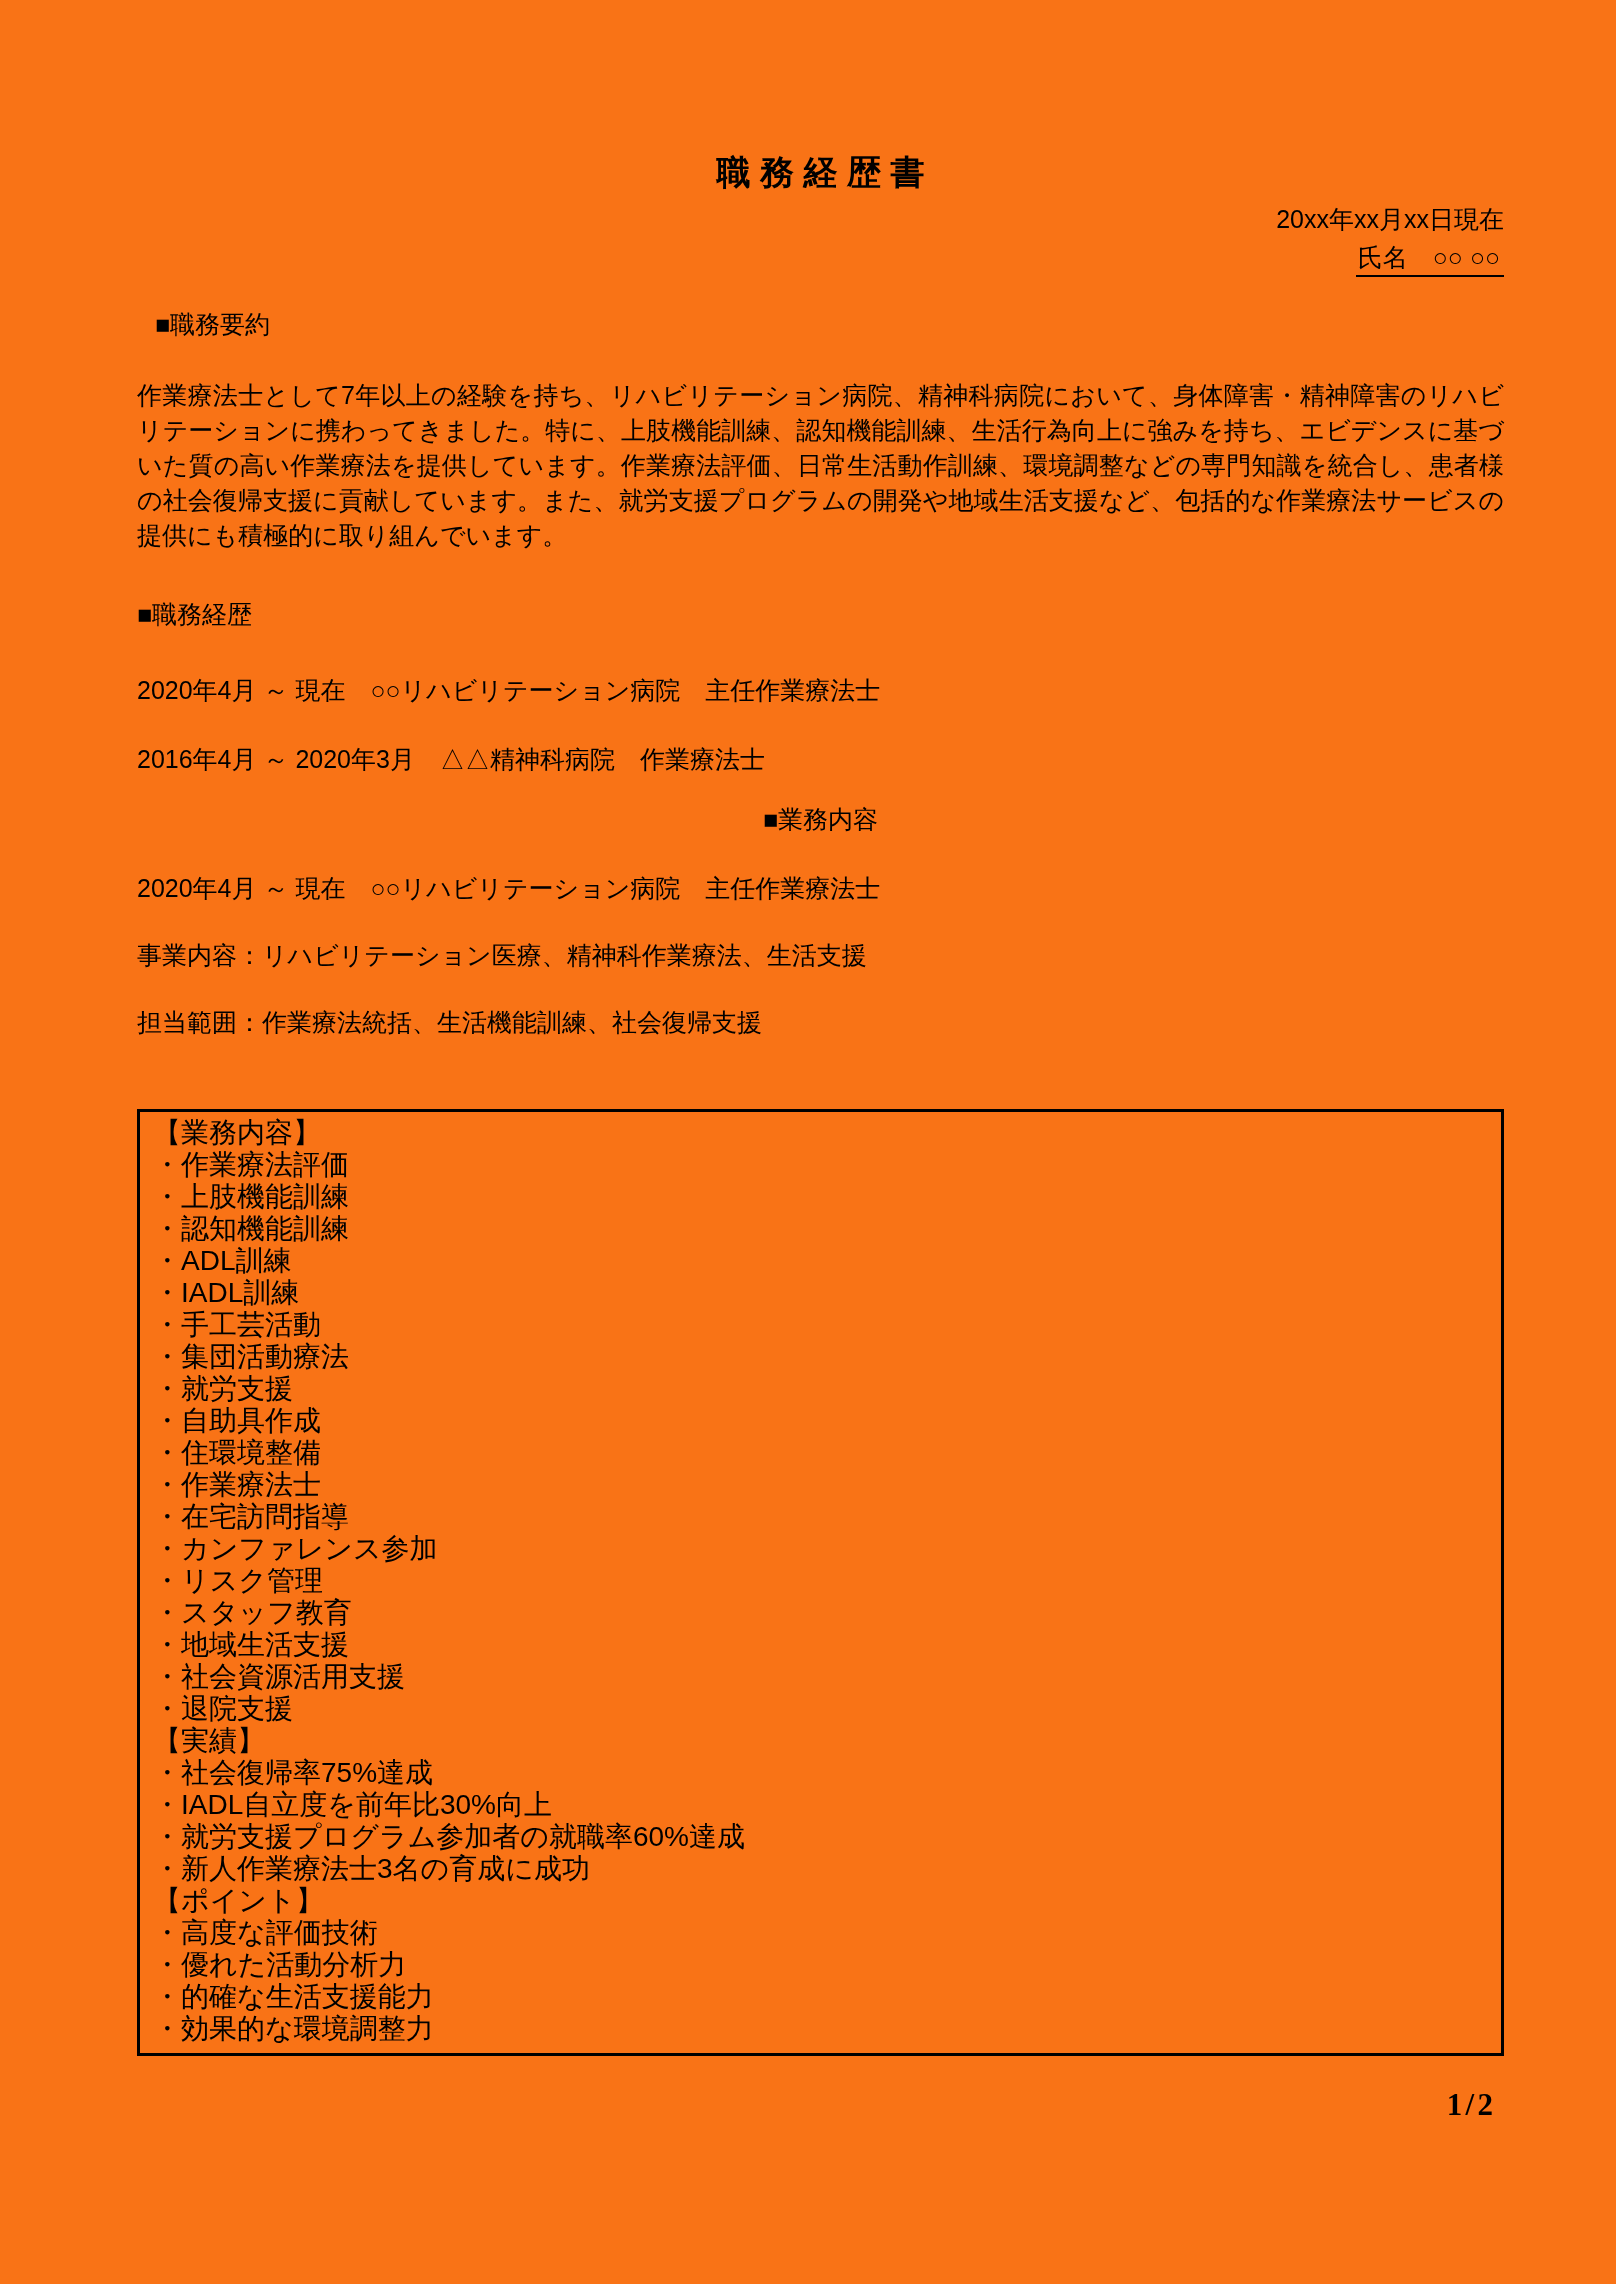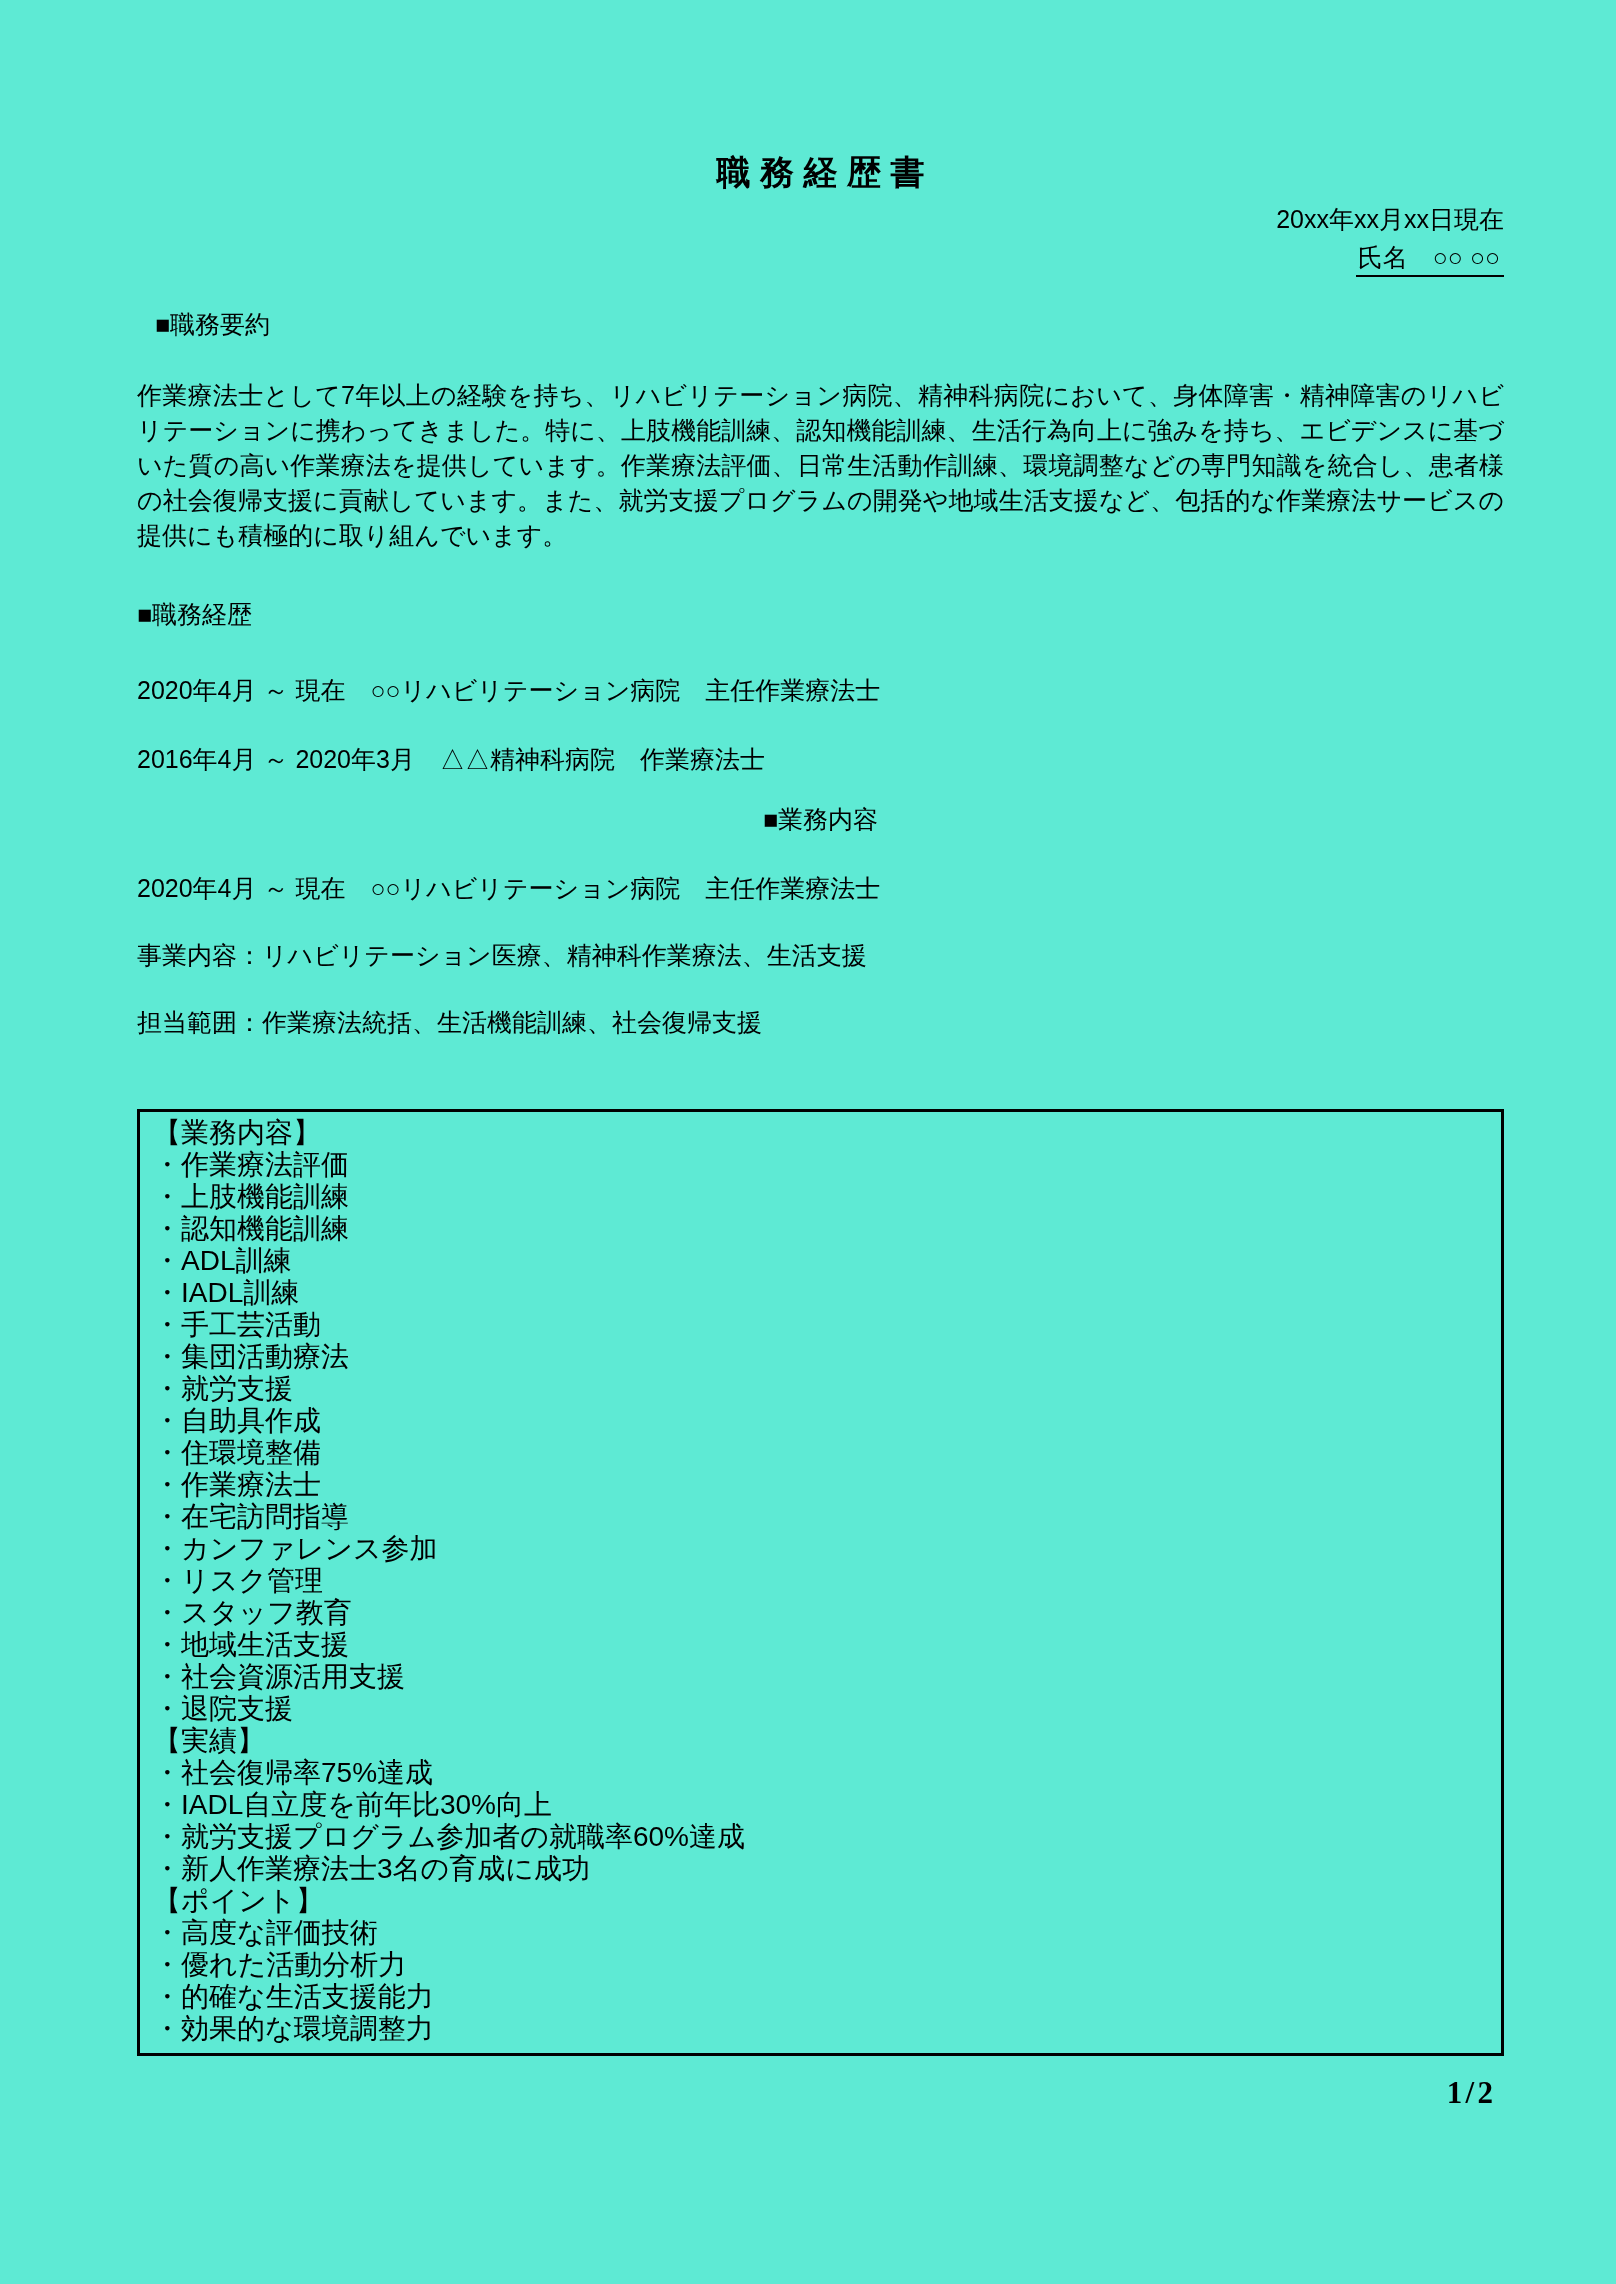--- a/index.html
+++ b/index.html
@@ -5,21 +5,21 @@
   html, body {
     margin: 0;
     padding: 0;
     background: #ffffff;
   }
   .page {
     position: relative;
     width: 1617px;
     height: 2284px;
     box-sizing: border-box;
-    background: #5eead4;
+    background: #f97316;
     color: #000000;
     font-family: "Liberation Sans", sans-serif;
     padding: 155px 113px 0 137px;
     overflow: hidden;
   }
   .doc-title {
     margin: 0;
     text-align: center;
     font-size: 34px;
     font-weight: bold;
@@ -72,21 +72,21 @@
   .duty-scope    { margin-top: 38px; }
   .detail-box {
     margin-top: 72px;
     border: 3.3px solid #000;
     padding: 5.2px 13px 7.8px 13px;
     font-size: 28px;
     line-height: 32px;
   }
   .box-line { white-space: pre-wrap; }
   .page-footer {
-    margin-top: 21px;
+    margin-top: 33px;
     padding-right: 7.8px;
     text-align: right;
     font-family: "Liberation Serif", serif;
     font-weight: bold;
     font-size: 31px;
     letter-spacing: 3.3px;
     line-height: 1.0;
   }
 </style>
 </head>

